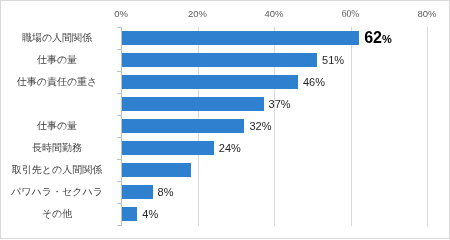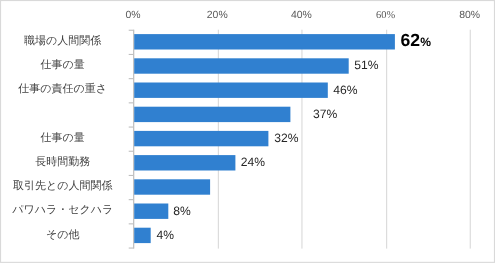--- a/index.html
+++ b/index.html
@@ -156,21 +156,21 @@
       </div>
       <div class="cat-row" style="top: 44px;">
         <div class="cat-label">仕事の責任の重さ</div>
         <div class="cat-tick"></div>
         <div class="bar" style="width: 175.95px; background: rgb(48, 128, 208);"></div>
         <div class="bar-label" style="left: 301.95px;">46%</div>
       </div>
       <div class="cat-row" style="top: 66px;">
         <div class="cat-tick"></div>
         <div class="bar" style="width: 141.525px; background: rgb(48, 128, 208);"></div>
-        <div class="bar-label" style="left: 267.525px; margin-left: 16px;">37%</div>
+        <div class="bar-label" style="left: 267.525px;">37%</div>
       </div>
       <div class="cat-row" style="top: 88px;">
         <div class="cat-label">仕事の量</div>
         <div class="cat-tick"></div>
         <div class="bar" style="width: 122.4px; background: rgb(48, 128, 208);"></div>
         <div class="bar-label" style="left: 248.4px;">32%</div>
       </div>
       <div class="cat-row" style="top: 110px;">
         <div class="cat-label">長時間勤務</div>
         <div class="cat-tick"></div>

